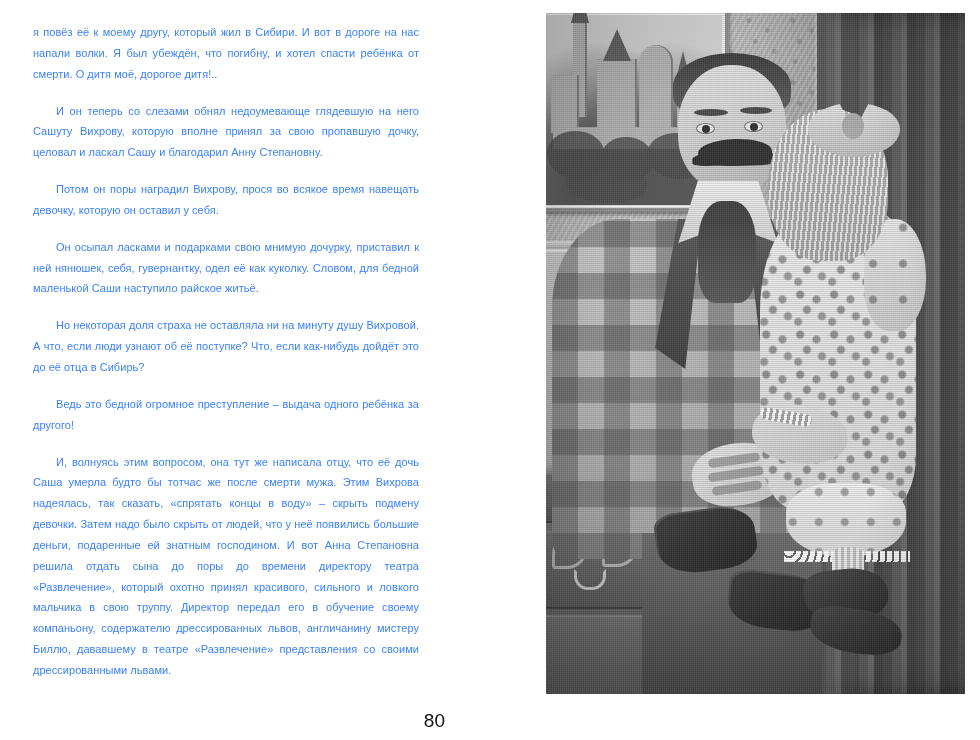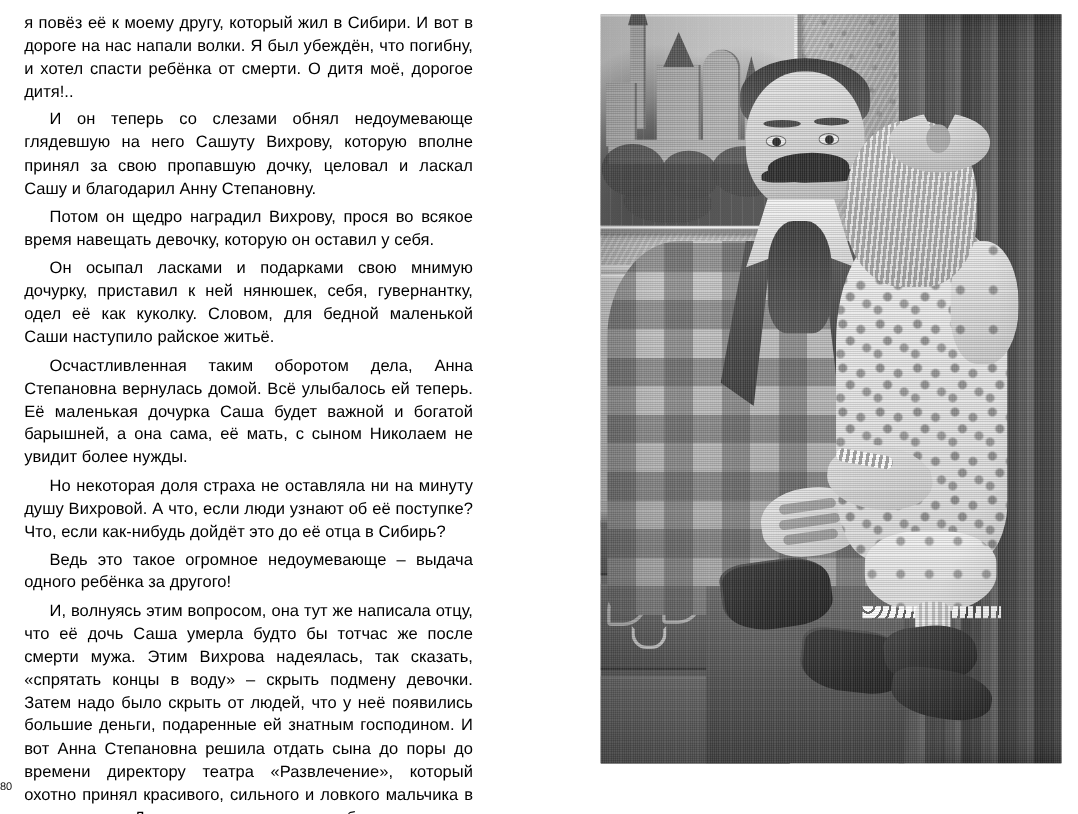--- a/index.html
+++ b/index.html
@@ -21,41 +21,41 @@
   }
 
   
   .text-column {
     position: absolute;
     left: 17px;
     top: 6px;
     width: 418px;
   }
   .para {
-    margin: 5px;
+    margin: 16px;
     font-family: "Liberation Sans", sans-serif;
-    font-size: 15px;
+    font-size: 11px;
     line-height: 20.85px;
-    color: #000000;
+    color: #3b82f6;
     text-align: justify;
     text-justify: inter-word;
     hyphens: manual;
     -webkit-hyphens: manual;
     letter-spacing: 0.04px;
   }
   .para.indent { text-indent: 23px; }
 
   .page-number {
     position: absolute;
     left: 0;
     top: 710px;
     width: 445px;
-    text-align: left;
+    text-align: right;
     font-family: "Liberation Sans", sans-serif;
-    font-size: 10px;
+    font-size: 19px;
     color: #121212;
   }
 
   
   .illustration {
     position: absolute;
     left: 546px;
     top: 13px;
     width: 419px;
     height: 681px;
@@ -327,25 +327,24 @@
   }
 </style>
 </head>
 <body>
 
 <div class="page">
 
   <div class="text-column">
     <p class="para">я повёз её к моему другу, который жил в Сибири. И вот в дороге на нас напали волки. Я был убеждён, что погибну, и хотел спасти ребёнка от смерти. О дитя моё, дорогое дитя!..</p>
     <p class="para indent">И он теперь со слезами обнял недоумевающе глядевшую на него Сашуту Вихрову, которую вполне принял за свою пропавшую дочку, целовал и ласкал Сашу и благодарил Анну Степановну.</p>
-    <p class="para indent">Потом он щедро наградил Вихрову, прося во всякое время навещать девочку, которую он оставил у себя.</p>
+    <p class="para indent">Потом он поры наградил Вихрову, прося во всякое время навещать девочку, которую он оставил у себя.</p>
     <p class="para indent">Он осыпал ласками и подарками свою мнимую дочурку, приставил к ней нянюшек, себя, гувернантку, одел её как куколку. Словом, для бедной маленькой Саши наступило райское житьё.</p>
-    <p class="para indent">Осчастливленная таким оборотом дела, Анна Степановна вернулась домой. Всё улыбалось ей теперь. Её маленькая дочурка Саша будет важной и богатой барышней, а она сама, её мать, с сыном Николаем не увидит более нужды.</p>
     <p class="para indent">Но некоторая доля страха не оставляла ни на минуту душу Вихровой. А что, если люди узнают об её поступке? Что, если как-нибудь дойдёт это до её отца в Сибирь?</p>
-    <p class="para indent">Ведь это такое огромное недоумевающе – выдача одного ребёнка за другого!</p>
+    <p class="para indent">Ведь это бедной огромное преступление – выдача одного ребёнка за другого!</p>
     <p class="para indent">И, волнуясь этим вопросом, она тут же написала отцу, что её дочь Саша умерла будто бы тотчас же после смерти мужа. Этим Вихрова надеялась, так сказать, «спрятать концы в воду» – скрыть подмену девочки. Затем надо было скрыть от людей, что у неё появились большие деньги, подаренные ей знатным господином. И вот Анна Степановна решила отдать сына до поры до времени директору театра «Развлечение», который охотно принял красивого, сильного и ловкого мальчика в свою труппу. Директор передал его в обучение своему компаньону, содержателю дрессированных львов, англичанину мистеру Биллю, дававшему в театре «Развлечение» представления со своими дрессированными львами.</p>
   </div>
 
   <div class="page-number">80</div>
 
   <div class="illustration">
 
     <div class="ill-layer wall"></div>
     <div class="ill-layer wall-pattern"></div>
     <div class="ill-layer wainscot-rail"></div>

